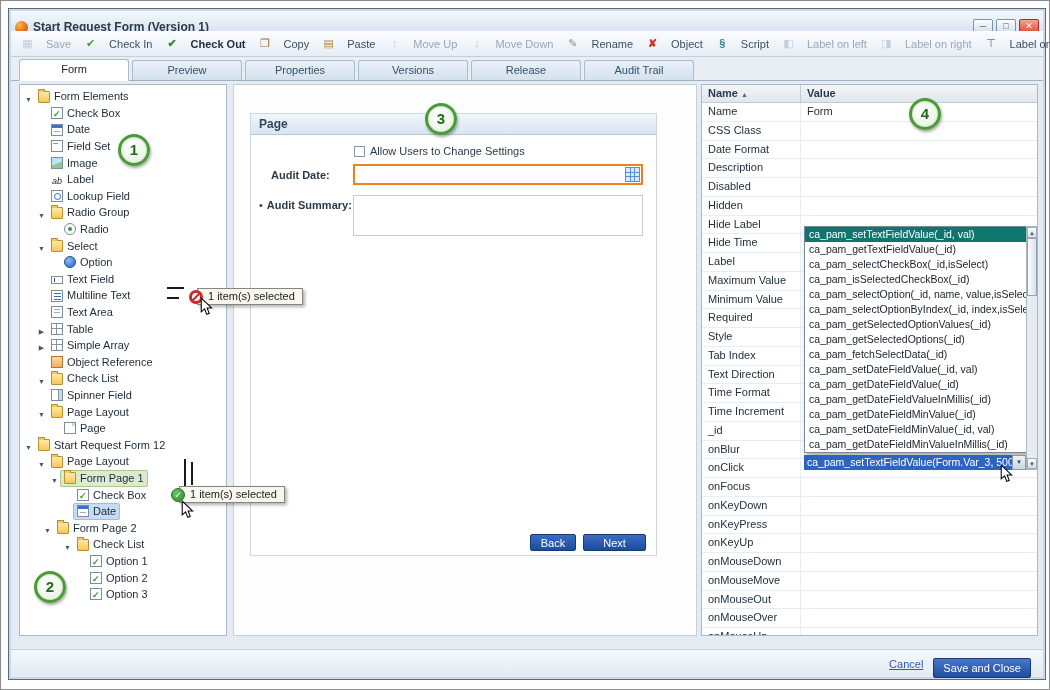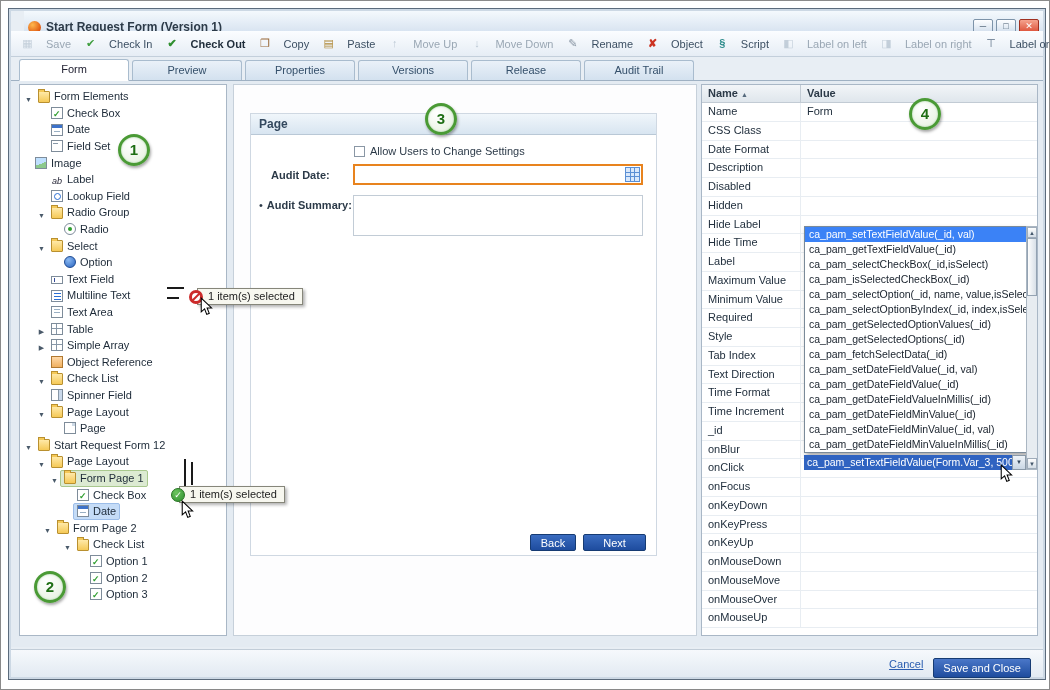--- a/index.html
+++ b/index.html
@@ -1,20 +1,20 @@
 <!DOCTYPE html>
 <html><head>
 <meta charset="utf-8">
 <style>
   html,body{margin:0;padding:0;}
   body{width:1050px;height:690px;position:relative;background:#fff;border:1px solid #8a8a8a;box-sizing:border-box;font-family:"Liberation Sans",sans-serif;overflow:hidden;}
 
   
   .window{position:absolute;left:7px;top:7px;width:1036px;height:670px;border:1px solid #5b6b7c;background:#e8eef4;box-shadow:inset 0 0 0 2px #ccd8e4;}
-  .titlebar{position:absolute;left:15px;top:2px;right:2px;height:20px;background:linear-gradient(#f4f9fd,#c9d8ea);border-bottom:1px solid #a8b8c8;display:flex;align-items:center;padding:16px 4px;box-sizing:border-box;}
+  .titlebar{position:absolute;left:2px;top:2px;right:2px;height:20px;background:linear-gradient(#f4f9fd,#c9d8ea);border-bottom:1px solid #a8b8c8;display:flex;align-items:center;padding:16px 4px;box-sizing:border-box;}
   .app-icon{width:13px;height:13px;border-radius:50%;background:radial-gradient(circle at 35% 30%,#ffb84d,#e05a12 70%,#90340a);margin-right:5px;flex:0 0 13px;}
   .title{font-size:12px;font-weight:bold;color:#2c3a48;flex:1;white-space:nowrap;}
   .win-controls{display:flex;}
   .win-btn{width:18px;height:14px;border:1px solid #7d93a9;border-radius:2px;background:linear-gradient(#fdfeff,#ccdaea);font-size:9px;line-height:12px;text-align:center;color:#44586c;margin-left:3px;cursor:default;}
   .win-btn.min::before{content:"─";}
   .win-btn.max::before{content:"□";}
   .win-btn.close{background:linear-gradient(#f5a38e,#d9432a);border-color:#a03020;color:#fff;}
   .win-btn.close::before{content:"✕";}
 
   
@@ -105,21 +105,21 @@
   .pg-header{display:flex;height:17px;line-height:16px;background:linear-gradient(#f2f5f8,#dfe6ec);border-bottom:1px solid #c2cbd4;font-weight:bold;color:#2c3a48;}
   .pg-hname{width:99px;padding-left:6px;border-right:1px solid #c2cbd4;box-sizing:border-box;}
   .pg-hname .sort{font-size:7px;margin-left:3px;color:#55697c;}
   .pg-hvalue{flex:1;padding-left:6px;}
   .prow{display:flex;height:17.75px;line-height:17.5px;border-bottom:1px solid #e8edf2;color:#22303e;}
   .pname{width:99px;padding-left:6px;border-right:1px solid #e8edf2;box-sizing:border-box;white-space:nowrap;overflow:hidden;}
   .pvalue{flex:1;padding-left:6px;white-space:nowrap;overflow:hidden;}
 
   .dropdown{position:absolute;left:102px;top:141px;width:222px;background:#fff;border:1px solid #7a8a99;box-shadow:2px 3px 5px rgba(0,0,0,.35);z-index:20;}
   .ditem{height:15px;line-height:15px;padding:0 4px;font-size:10.5px;white-space:nowrap;overflow:hidden;color:#17202b;}
-  .ditem.sel{background:#3b82f6;color:#fff;}
+  .ditem.sel{background:#0f766e;color:#fff;}
   .dd-scrollbar{position:absolute;left:324px;top:141px;width:12px;height:244px;background:#e7ecf1;border:1px solid #aab6c2;box-sizing:border-box;z-index:21;}
   .sb-btn{height:11px;font-size:6px;text-align:center;line-height:11px;color:#44586c;background:linear-gradient(#fdfdfd,#d4dde6);border:1px solid #9facba;box-sizing:border-box;}
   .sb-btn.down{position:absolute;bottom:0;left:0;right:0;}
   .sb-thumb{position:absolute;left:0;right:0;top:11px;height:58px;background:linear-gradient(90deg,#fdfdfd,#d8e0e8);border:1px solid #93a2b2;box-sizing:border-box;}
   .combo{position:absolute;left:102px;top:370px;width:208px;height:15px;background:#2f63c1;color:#fff;font-size:10.5px;line-height:15px;padding:0 3px;white-space:nowrap;overflow:hidden;box-sizing:border-box;z-index:22;}
   .combo-arrow{position:absolute;left:310px;top:370px;width:14px;height:15px;background:linear-gradient(#eef3f8,#c9d6e4);border:1px solid #8a99a8;box-sizing:border-box;font-size:6px;text-align:center;line-height:13px;color:#34485c;z-index:22;}
 
   
   .bottombar{position:absolute;left:2px;right:2px;bottom:2px;height:28px;background:linear-gradient(#f6f9fc,#e2eaf2);border-top:1px solid #c2cdd8;display:flex;align-items:center;justify-content:flex-end;gap:10px;padding:0 12px;box-sizing:border-box;font-size:11px;}
   .cancel-link{color:#2a5db0;text-decoration:underline;cursor:default;}
@@ -245,21 +245,21 @@
             <span class="tlabel">Check Box</span>
           </span></div>
         <div class="trow" style="padding-left: 16px;"><span class="texp"></span><span class="nodebox">
             <span class="tic tic-date"></span>
             <span class="tlabel">Date</span>
           </span></div>
         <div class="trow" style="padding-left: 16px;"><span class="texp"></span><span class="nodebox">
             <span class="tic tic-fieldset"></span>
             <span class="tlabel">Field Set</span>
           </span></div>
-        <div class="trow" style=""><span class="texp"></span><span class="nodebox">
+        <div class="trow" style="padding-left: 16px;"><span class="texp"></span><span class="nodebox">
             <span class="tic tic-image"></span>
             <span class="tlabel">Image</span>
           </span></div>
         <div class="trow" style="padding-left: 16px;"><span class="texp"></span><span class="nodebox">
             <span class="tic tic-label"></span>
             <span class="tlabel">Label</span>
           </span></div>
         <div class="trow" style="padding-left: 16px;"><span class="texp"></span><span class="nodebox">
             <span class="tic tic-lookup"></span>
             <span class="tlabel">Lookup Field</span>
@@ -481,20 +481,24 @@
           <div class="prow">
             <div class="pname">onKeyUp</div>
             <div class="pvalue"></div>
           </div>
           <div class="prow">
             <div class="pname">onMouseDown</div>
             <div class="pvalue"></div>
           </div>
           <div class="prow">
             <div class="pname">onMouseMove</div>
+            <div class="pvalue"></div>
+          </div>
+          <div class="prow">
+            <div class="pname">onMouseOut</div>
             <div class="pvalue"></div>
           </div>
           <div class="prow">
             <div class="pname">onMouseOver</div>
             <div class="pvalue"></div>
           </div>
           <div class="prow">
             <div class="pname">onMouseUp</div>
             <div class="pvalue"></div>
           </div>

